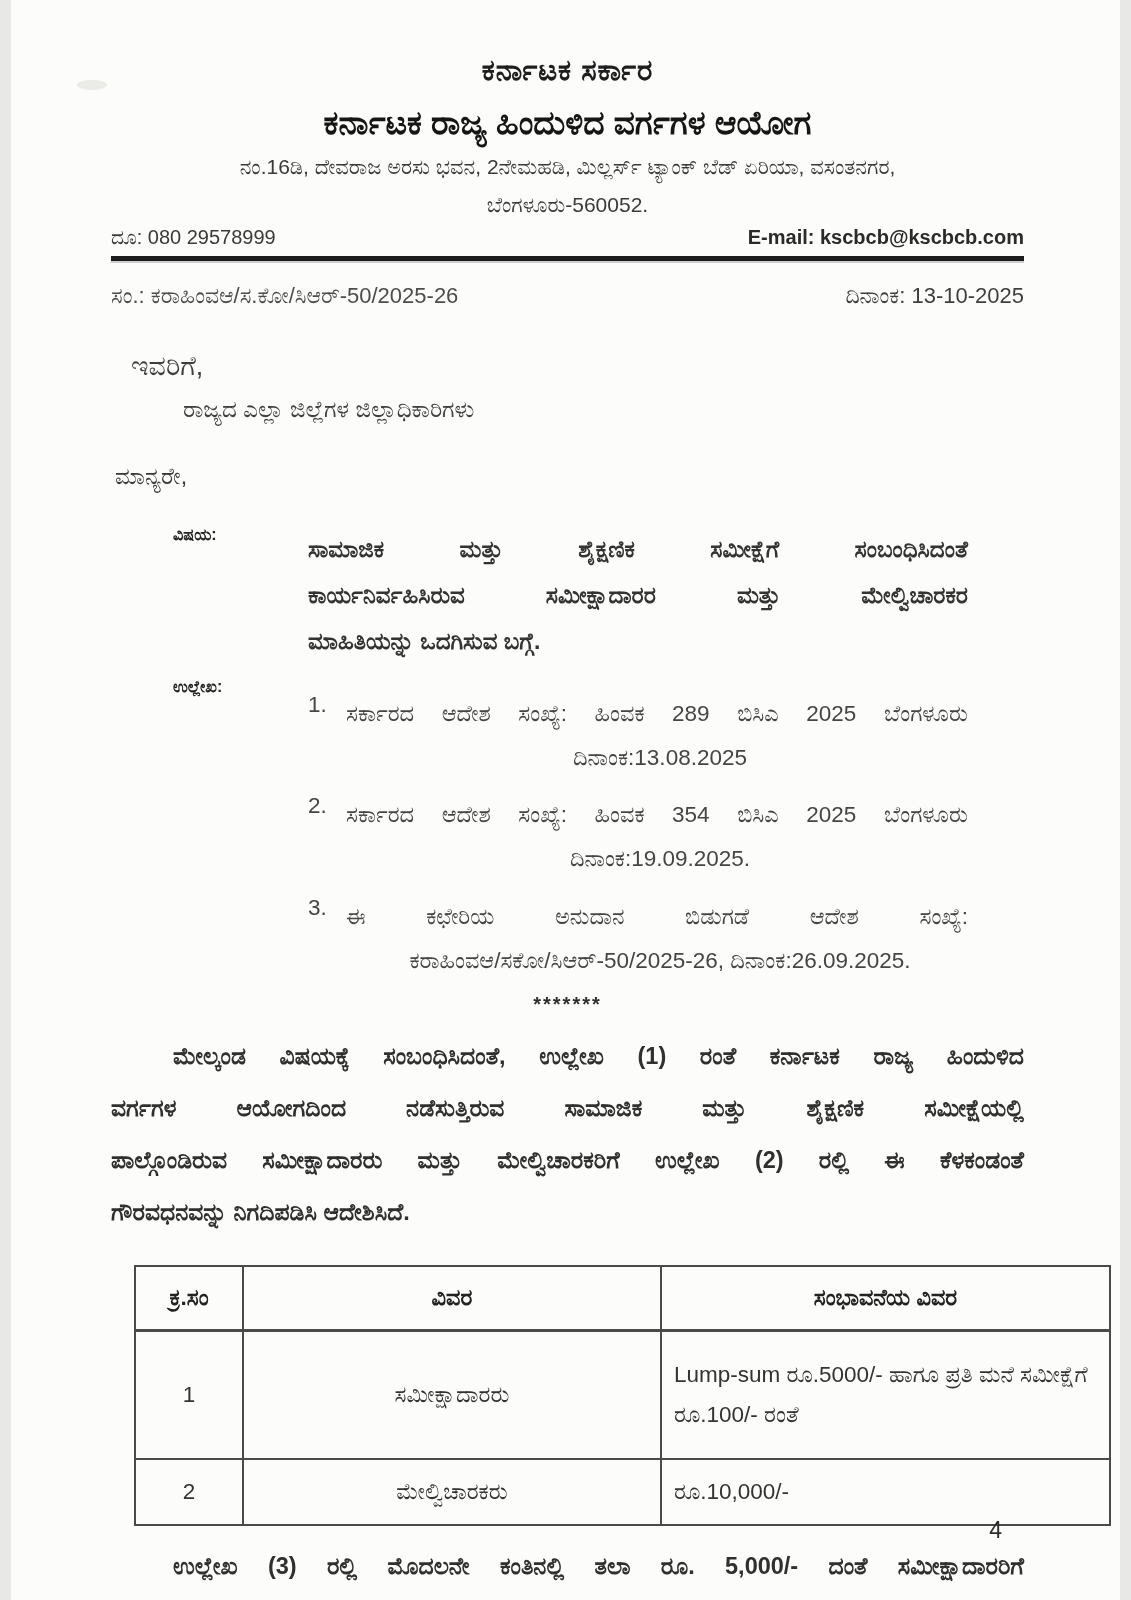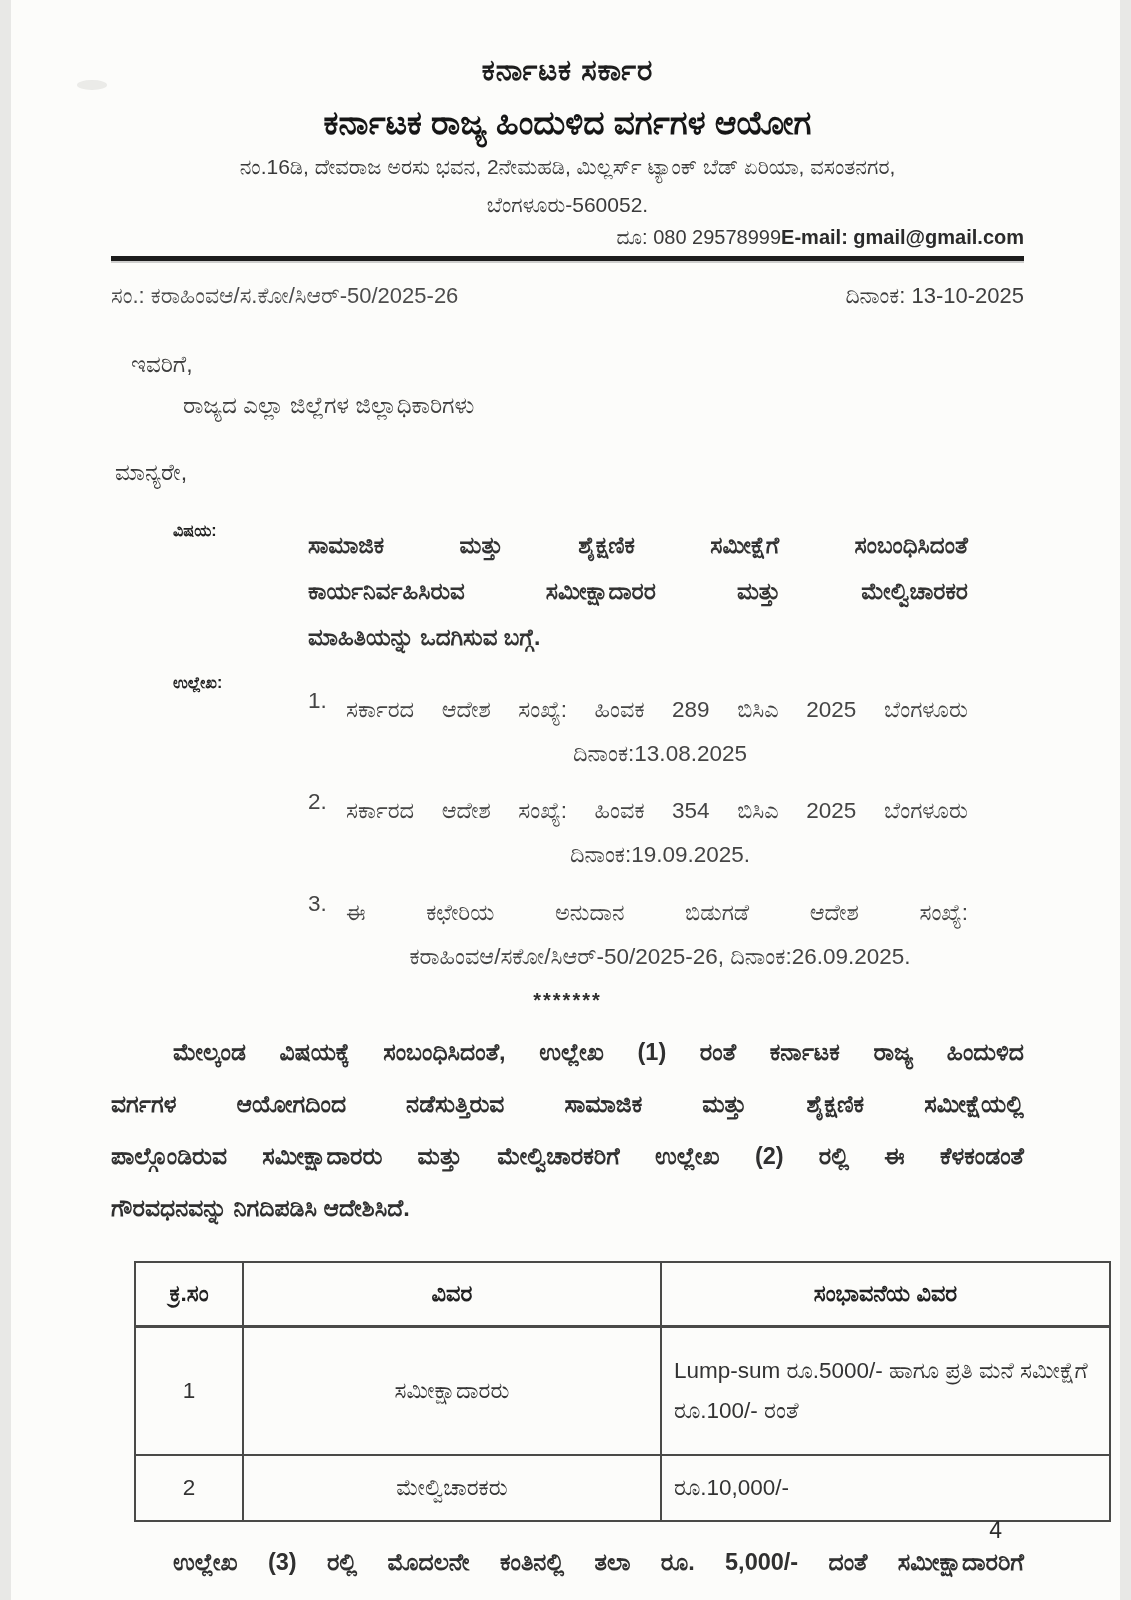--- a/index.html
+++ b/index.html
@@ -21,36 +21,36 @@
   }
   .lh-org{
     text-align:center;font-size:33px;font-weight:700;
     color:#161616;margin:16px 0 0 0;
   }
   .lh-addr{
     text-align:center;font-size:21px;color:#3a3a3a;
     margin:10px 0 0 0;line-height:1.35;
   }
   .lh-contact{
-    display:flex;justify-content:flex-end;align-items:flex-end;
+    display:flex;justify-content:space-between;align-items:flex-end;
     font-size:20px;color:#3a3a3a;margin-top:6px;
   }
   .lh-contact .email{font-weight:600;color:#2a2a2a;}
   .rule{
     height:5px;background:#1c1c1c;margin-top:7px;
     box-shadow:0 2px 0 rgba(0,0,0,0.18);
   }
   
   .refrow{
     display:flex;justify-content:space-between;
     font-size:22px;color:#4c4c4c;margin-top:22px;
   }
   .refrow .date{color:#3f3f3f;}
   
-  .to-label{font-size:23px;color:#3d3d3d;margin:42px 0 0 20px;}
+  .to-label{font-size:27px;color:#3d3d3d;margin:42px 0 0 20px;}
   .recipient{font-size:23px;color:#404040;margin:14px 0 12px 72px;}
   .greeting{font-size:23px;color:#383838;margin:40px 0 0 4px;}
   
   .labelled{display:flex;margin-top:36px;}
   .labelled .lbl{
     flex:0 0 135px;margin-left:62px;
     font-size:16px;font-weight:700;color:#222;
   }
   .subj-body{width:660px;font-size:23px;color:#333;line-height:2.0;}
   .refs-wrap{margin-top:14px;}
@@ -108,21 +108,21 @@
 <div class="page">
   <div class="smudge"></div>
 
   <div>
     <div class="lh-govt">ಕರ್ನಾಟಕ ಸರ್ಕಾರ</div>
     <div class="lh-org">ಕರ್ನಾಟಕ ರಾಜ್ಯ ಹಿಂದುಳಿದ ವರ್ಗಗಳ ಆಯೋಗ</div>
     <div class="lh-addr">ನಂ.16ಡಿ, ದೇವರಾಜ ಅರಸು ಭವನ, 2ನೇಮಹಡಿ, ಮಿಲ್ಲರ್ಸ್ ಟ್ಯಾಂಕ್ ಬೆಡ್ ಏರಿಯಾ, ವಸಂತನಗರ,</div>
     <div class="lh-addr">ಬೆಂಗಳೂರು-560052.</div>
     <div class="lh-contact">
       <span class="phone">ದೂ: 080 29578999</span>
-      <span class="email">E-mail: gmail@gmail.com</span>
+      <span class="email">E-mail: kscbcb@kscbcb.com</span>
     </div>
     <div class="rule"></div>
   </div>
 
   <div class="refrow">
     <span>ಸಂ.: ಕರಾಹಿಂವಆ/ಸ.ಕೋ/ಸಿಆರ್-50/2025-26</span>
     <span class="date">ದಿನಾಂಕ: 13-10-2025</span>
   </div>
 
   <div class="to-label">ಇವರಿಗೆ,</div>

